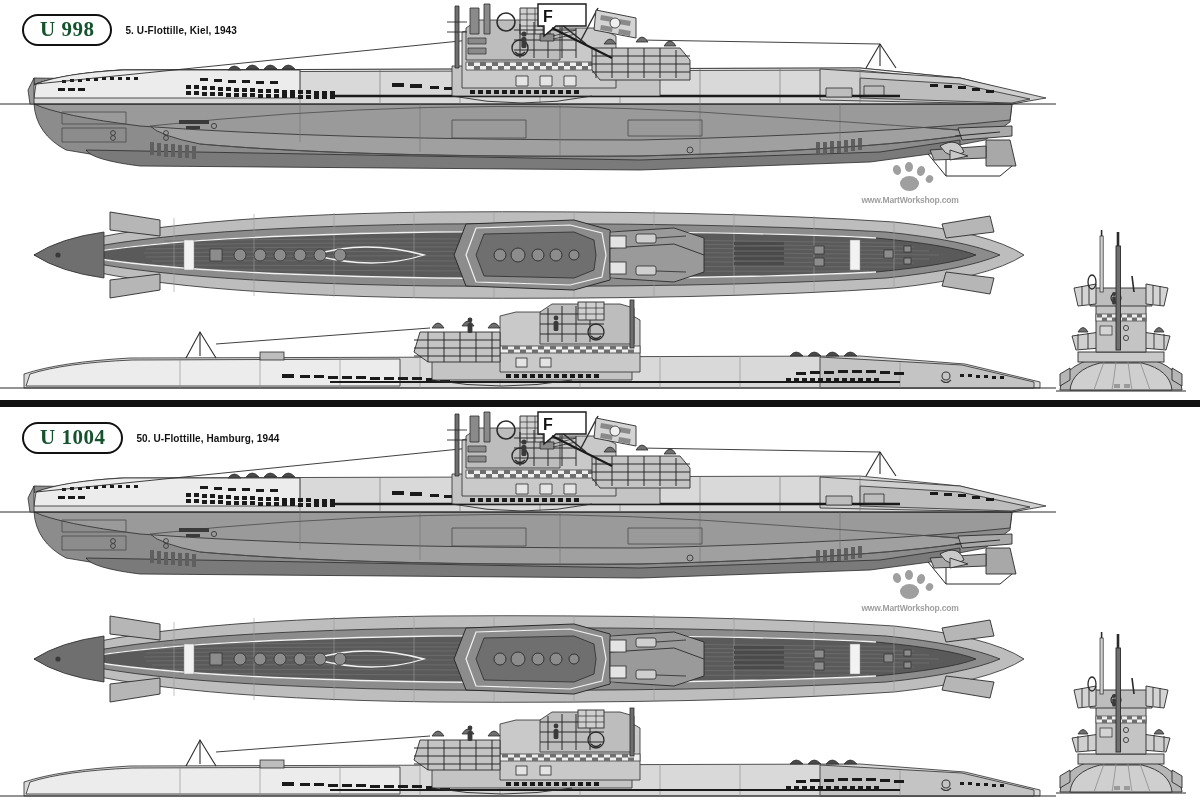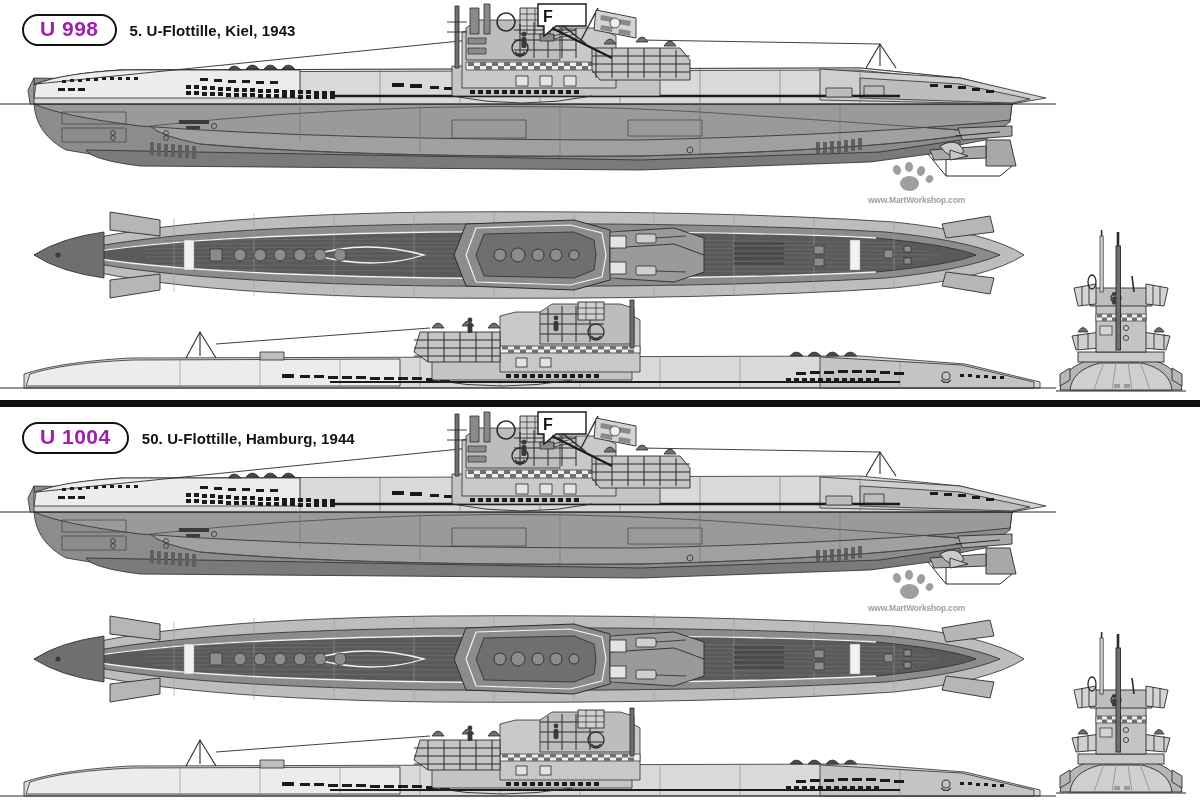--- a/index.html
+++ b/index.html
@@ -5,23 +5,23 @@
   html,body{margin:0;padding:0;background:#ffffff;}
   body{width:1200px;height:807px;overflow:hidden;font-family:"Liberation Sans",sans-serif;}
   #sheet{position:relative;width:1200px;height:807px;background:#fff;}
   .panel{position:absolute;left:0;width:1200px;}
   #panel-1{top:0;height:404px;}
   #panel-2{top:408px;height:399px;padding-left:48px;}
   .divider{position:absolute;left:0;width:1200px;height:7px;background:#111;top:400px;}
   .divider .d2{position:absolute;left:0;top:5px;width:1200px;height:2px;background:#111;}
   .hdr{position:absolute;display:flex;align-items:center;gap:13px;}
   .badge{border:2.5px solid #111;border-radius:22px;padding:2px 16px 4px 16px;
-    font-family:Liberation Sans, sans-serif;font-weight:700;font-size:21px;color:#a21caf;letter-spacing:.5px;line-height:1.05;}
-  .sub{font-family:"Liberation Sans",sans-serif;font-weight:700;font-size:15px;color:#111;letter-spacing:.1px;}
-  .wm{position:absolute;width:110px;text-align:right;opacity:.95;}
+    font-family:Liberation Serif, serif;font-weight:700;font-size:21px;color:#14532d;letter-spacing:.5px;line-height:1.05;}
+  .sub{font-family:"Liberation Sans",sans-serif;font-weight:700;font-size:10px;color:#111;letter-spacing:.1px;}
+  .wm{position:absolute;width:110px;text-align:center;opacity:.95;}
   .wm .paw{position:relative;height:34px;}
   .wm .paw i{position:absolute;background:#9a9a9a;border-radius:50%;display:block;}
   .wm .pad{width:19px;height:15px;left:45px;top:16px;border-radius:50% 50% 45% 45%;}
   .wm .t1{width:8px;height:10px;left:38px;top:5px;transform:rotate(-18deg);}
   .wm .t2{width:8px;height:10px;left:50px;top:2px;}
   .wm .t3{width:8px;height:10px;left:62px;top:6px;transform:rotate(18deg);}
   .wm .t4{width:7px;height:8px;left:71px;top:15px;transform:rotate(34deg);}
   .wm .url{font-size:8.5px;font-weight:700;color:#9a9a9a;letter-spacing:-.2px;margin-top:1px;
      font-family:"Liberation Sans",sans-serif;}
   .view{position:absolute;}

